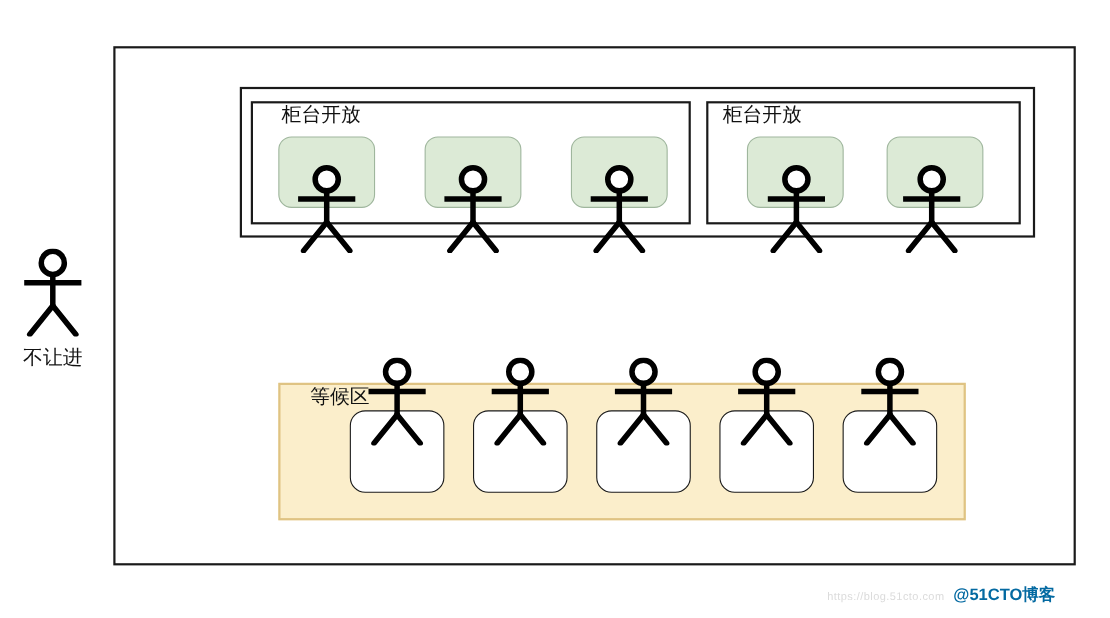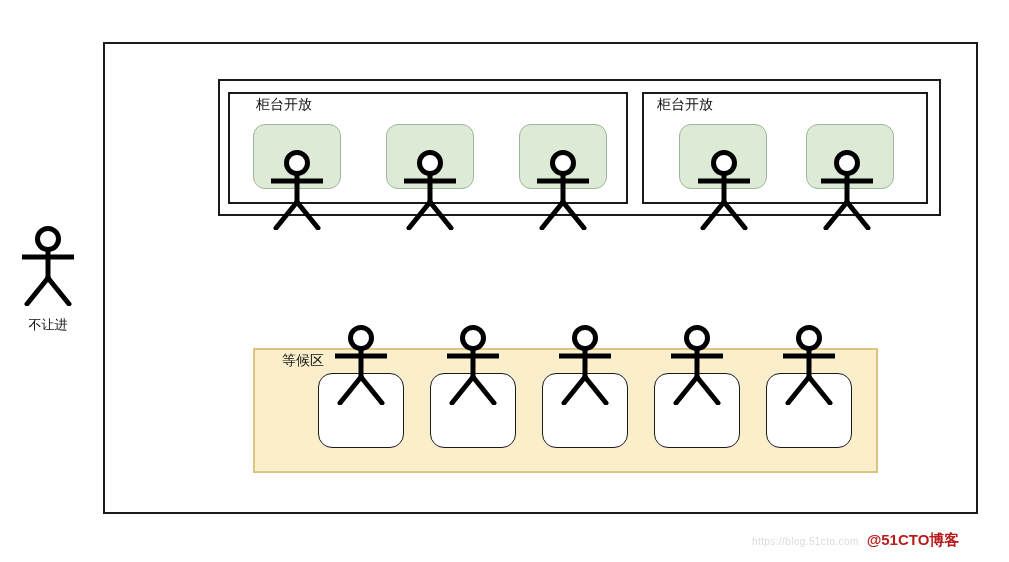--- a/index.html
+++ b/index.html
@@ -19,32 +19,32 @@
   }
   .waiting-area{
     left:253px;top:348px;width:625px;height:125px;
     background:var(--yellow-fill,#fbeecb);border:2px solid var(--yellow-stroke,#dfc383);
     z-index:1;
   }
   .seat-white{
     position:absolute;top:373px;width:86px;height:75px;border-radius:14px;
     background:#ffffff;border:1.5px solid #1a1a1a;box-sizing:border-box;z-index:2;
   }
-  .diagram-label{position:absolute;font-size:14px;line-height:16px;color:#111;z-index:4;white-space:nowrap;}
+  .diagram-label{position:absolute;font-size:18px;line-height:16px;color:#111;z-index:4;white-space:nowrap;}
   .clabel1{left:256px;top:96px;}
   .clabel2{left:657px;top:96px;}
   .wlabel{left:258px;top:352px;margin-left:24px;}
-  .outside-label{left:8px;top:317px;width:80px;text-align:center;font-size:13px;}
+  .outside-label{left:8px;top:317px;width:80px;text-align:center;font-size:18px;}
   .actor{position:absolute;width:56px;height:80px;z-index:5;overflow:visible;}
   .watermark{
     position:absolute;left:752px;top:531px;z-index:6;white-space:nowrap;
     display:flex;align-items:baseline;
   }
   .watermark .url{font-size:10px;color:#dbdbdb;letter-spacing:.4px;}
-  .watermark .handle{font-size:15px;color:#b91c1c;margin-left:8px;font-weight:bold;}
+  .watermark .handle{font-size:15px;color:#0369a1;margin-left:8px;font-weight:bold;}
   .defs-holder{position:absolute;width:0;height:0;overflow:hidden;}
 </style>
 </head>
 <body>
 
 <div class="canvas">
 
   <svg class="defs-holder" aria-hidden="true">
     <symbol id="actor-shape" viewBox="0 0 56 80">
       <circle cx="28" cy="13" r="10.5" fill="#ffffff" stroke="#000" stroke-width="5"></circle>

